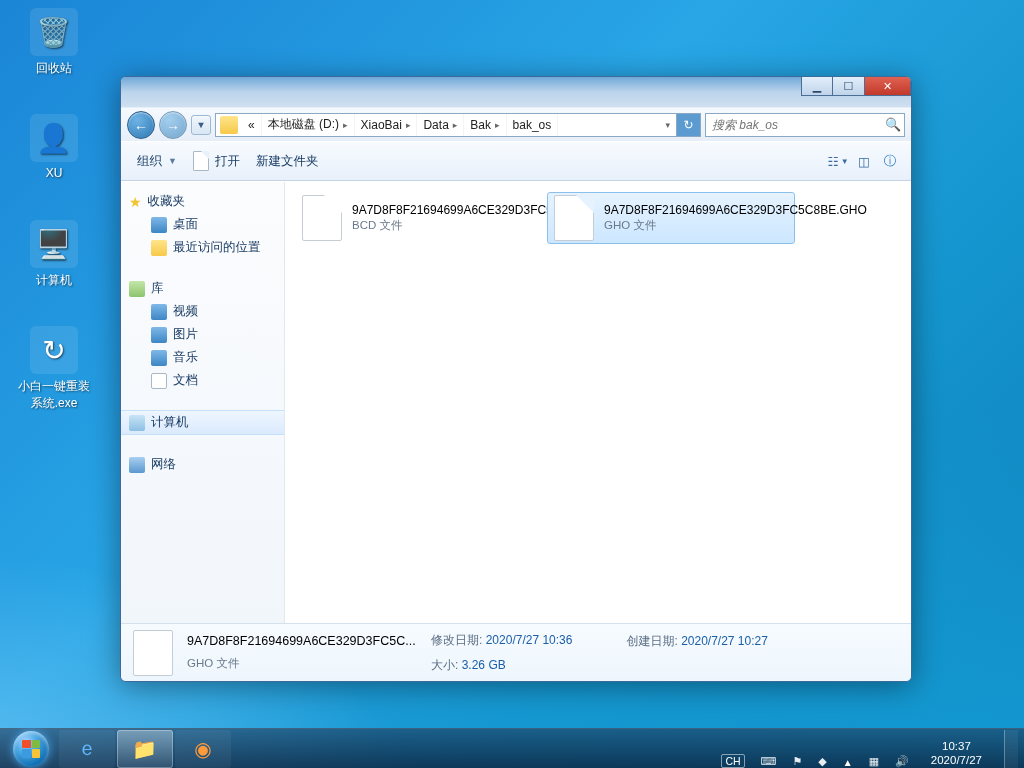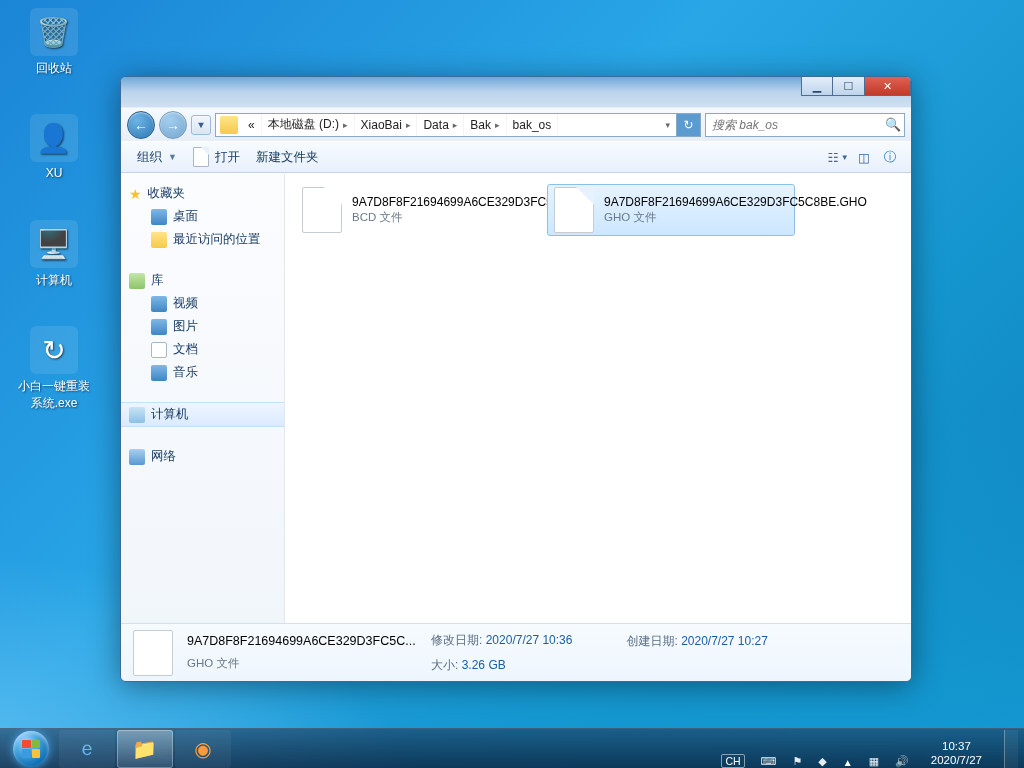--- a/index.html
+++ b/index.html
@@ -99,21 +99,21 @@
 .searchbox {
   width:200px; height:24px;
   background:#fff; border:1px solid #8ba8c4;
   display:flex; align-items:center;
   font-size:12px;
 }
 .searchbox input { flex:1; border:none; outline:none; padding:0 6px; color:#888; font-style:italic; font-size:12px;}
 .searchbox .mag { width:22px; color:#4a7bb0; text-align:center; font-size:13px;}
 
 .toolbar {
-  height:32px;
+  height:40px;
   background: linear-gradient(#f7fbff,#e8f0fa);
   border-top:1px solid #fff;
   border-bottom:1px solid #c4d4e6;
   display:flex; align-items:center;
   padding:0 8px;
   font-size:12.5px; color:#1a3c64;
 }
 .toolbar .tb-item { display:flex; align-items:center; gap:6px; padding:4px 8px; border-radius:3px; cursor:pointer;}
 .toolbar .tb-item .drop{font-size:9px; color:#5a7aa0;}
 .toolbar .spacer { flex:1; }
@@ -334,26 +334,26 @@
           </div>
         <div class="nav-item">
             <span class="nav-ico ico-blue"></span>
             <span>视频</span>
           </div>
         <div class="nav-item">
             <span class="nav-ico ico-blue"></span>
             <span>图片</span>
           </div>
         <div class="nav-item">
+            <span class="nav-ico ico-blue"></span>
+            <span>音乐</span>
+          </div>
+        <div class="nav-item">
             <span class="nav-ico ico-doc"></span>
             <span>文档</span>
-          </div>
-        <div class="nav-item">
-            <span class="nav-ico ico-blue"></span>
-            <span>音乐</span>
           </div>
       </div>
       <div class="nav-group">
         <div class="nav-head sel">
             <span class="nav-ico ico-pc"></span>
             <span>计算机</span>
           </div>
       </div>
       <div class="nav-group">
         <div class="nav-head">

